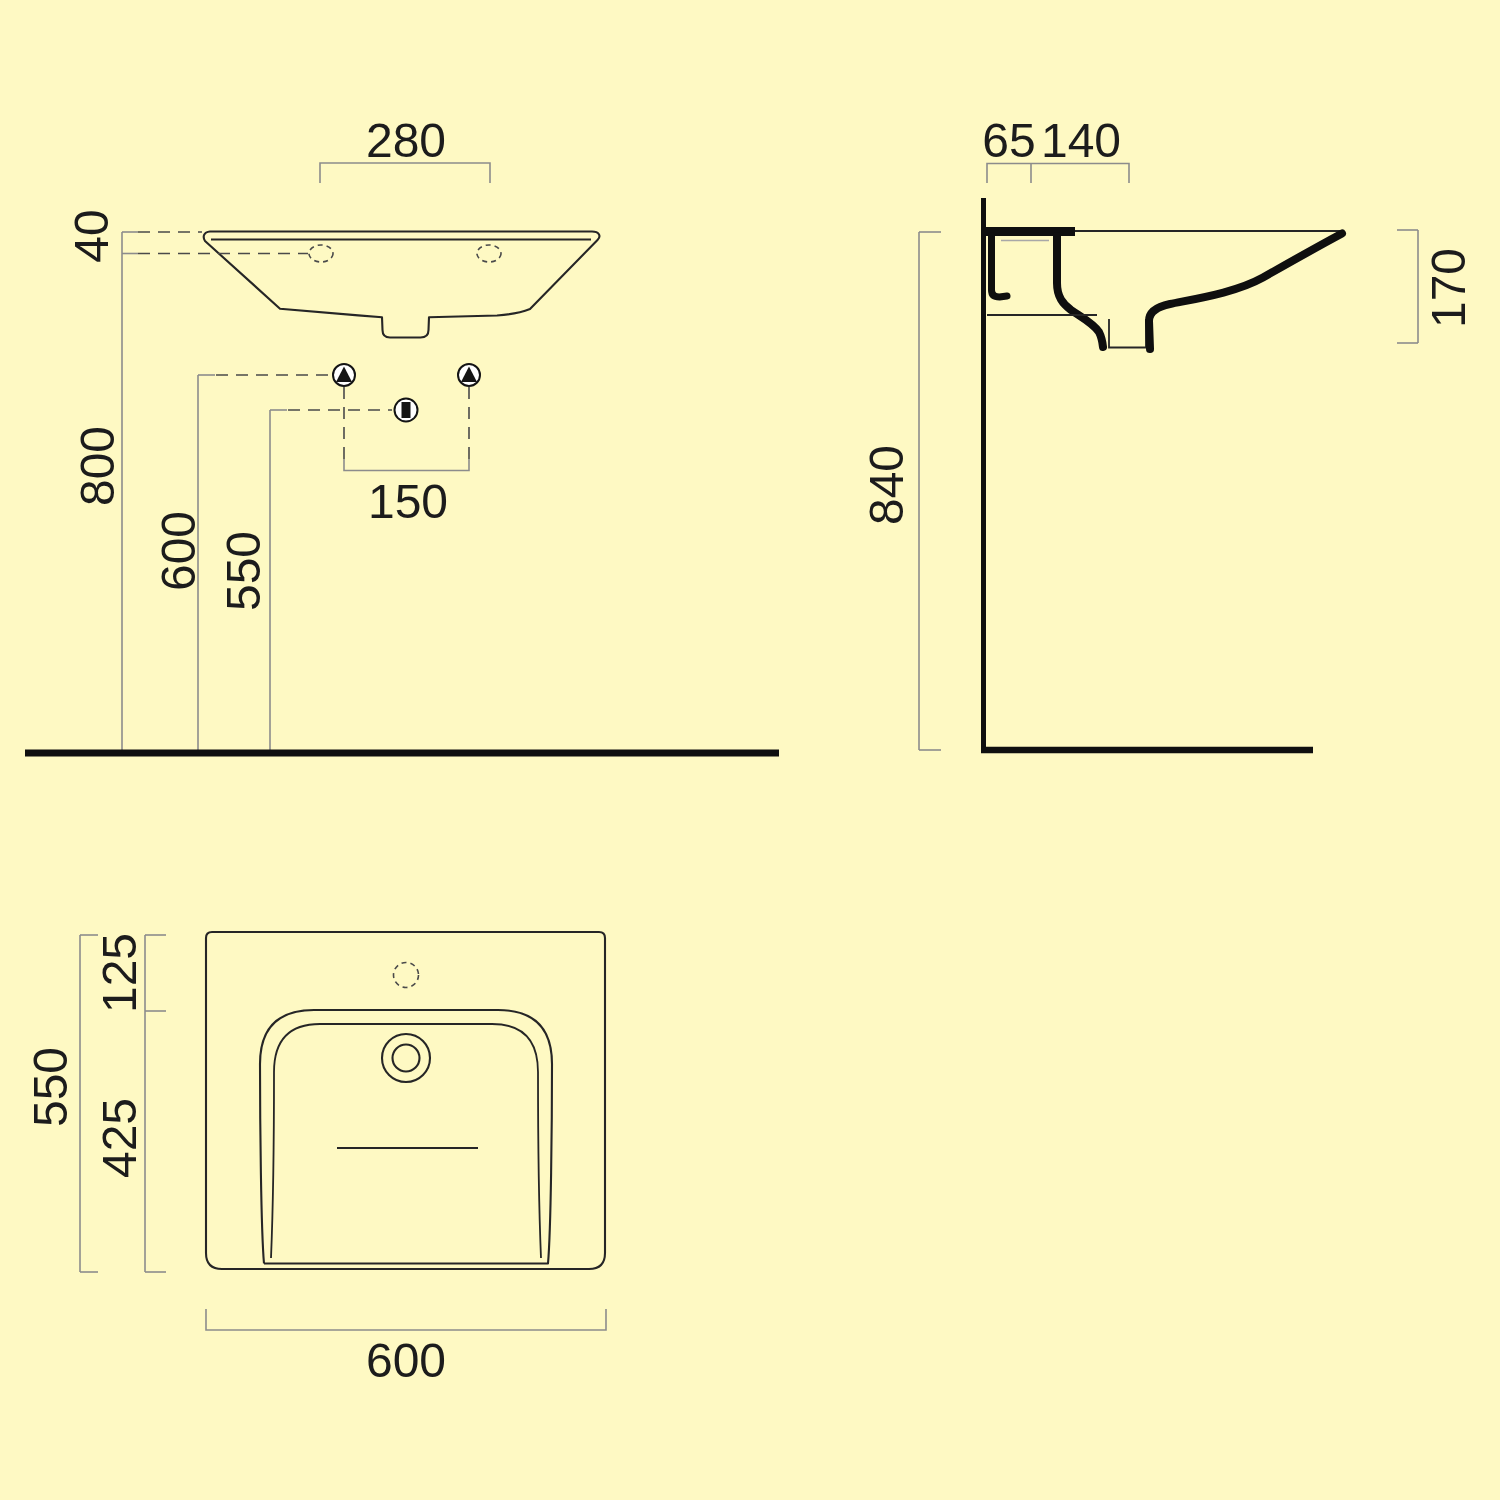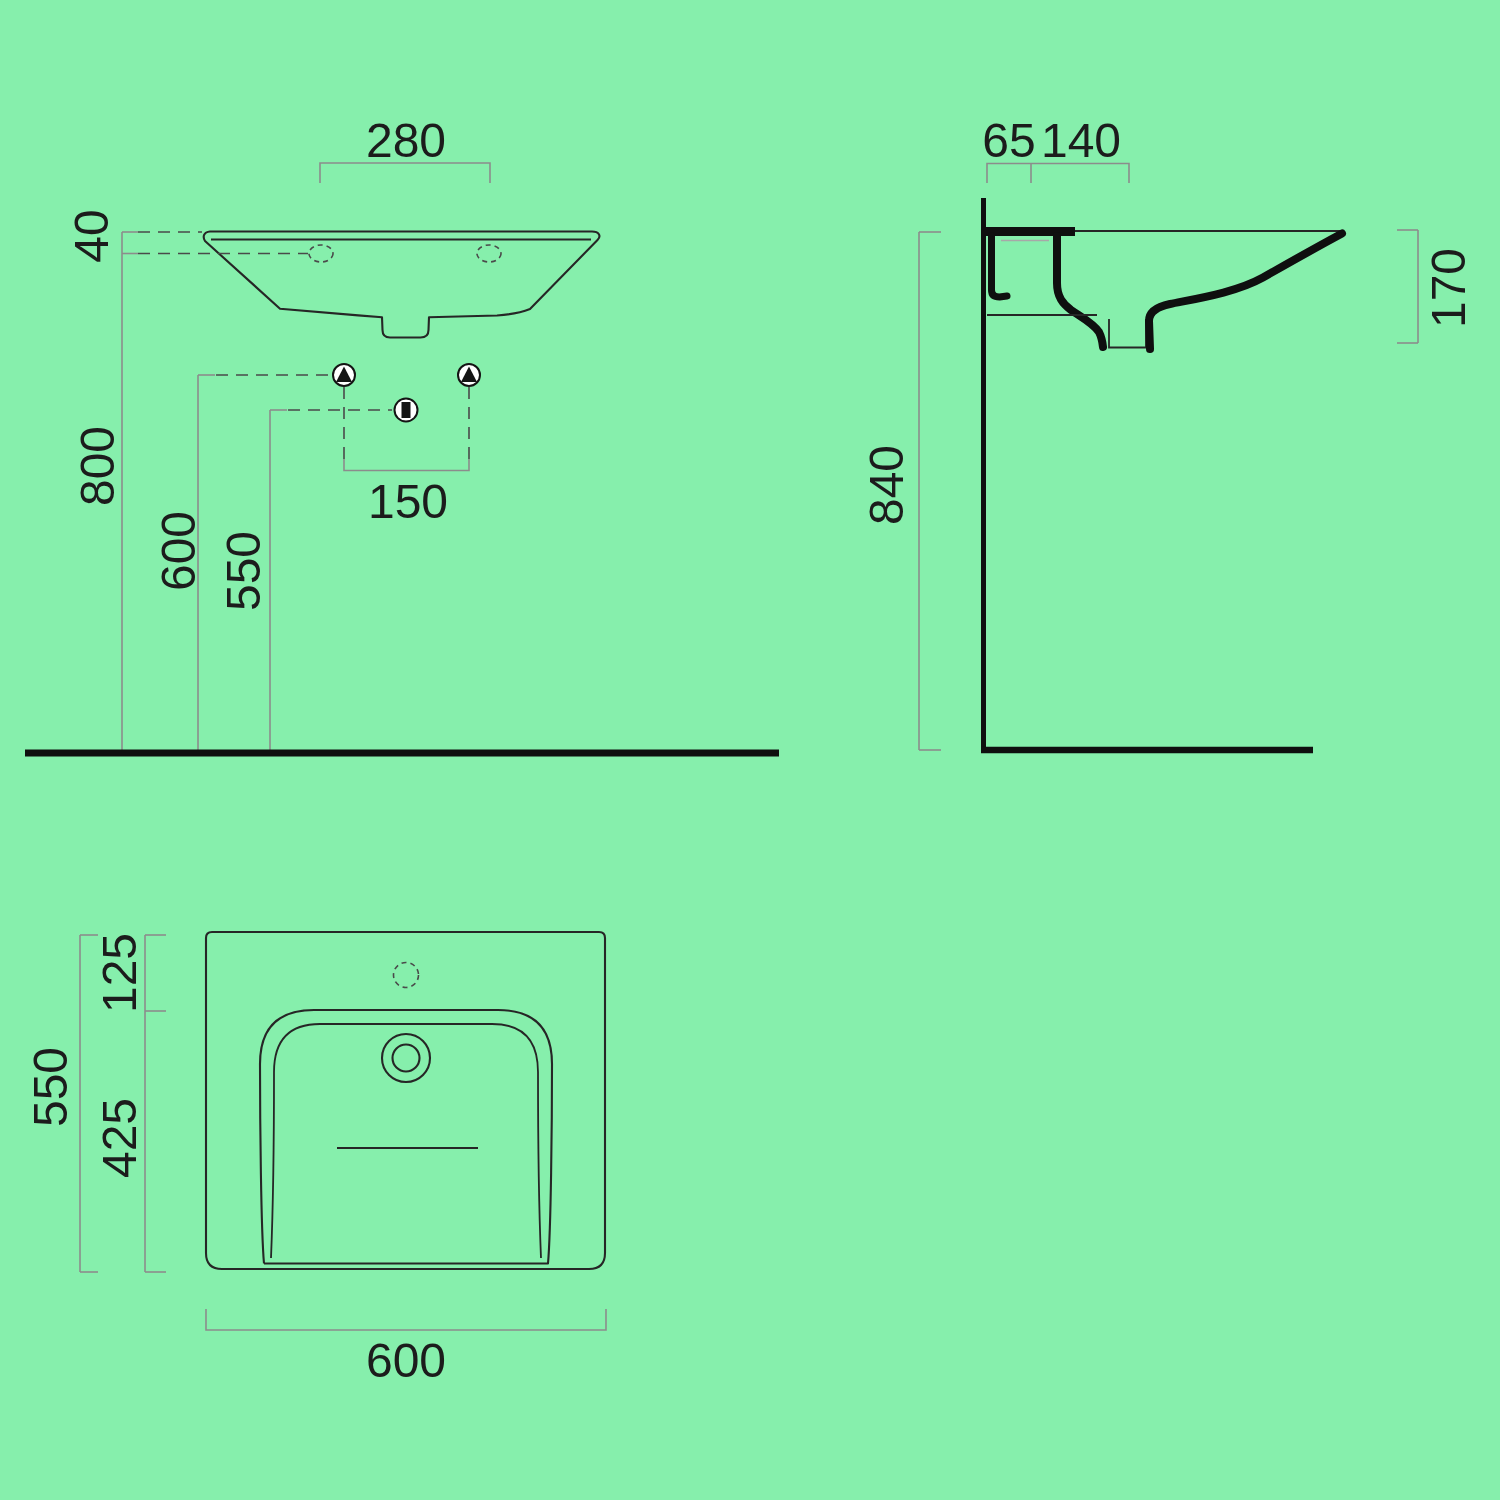--- a/index.html
+++ b/index.html
@@ -1,16 +1,16 @@
 <!DOCTYPE html>
 <html><head>
 <meta charset="utf-8">
 <style>
   html,body{margin:0;padding:0;background:#ffffff;}
-  .page{width:1500px;height:1500px;position:relative;background:#86efac;overflow:hidden;}
+  .page{width:1500px;height:1500px;position:relative;background:#fef9c3;overflow:hidden;}
   svg{display:block;}
   text{font-family:"Liberation Sans","DejaVu Sans",sans-serif;font-size:48px;fill:#1c1c1c;}
   .outline{stroke:#262626;stroke-width:2.1;fill:none;stroke-linejoin:round;}
   .outline-thin{stroke:#262626;stroke-width:1.8;fill:none;}
   .thick{stroke:#0f0f0f;fill:none;}
   .dim{stroke:#8c8c8c;stroke-width:1.6;fill:none;}
   .dash{stroke:#4a4a4a;stroke-width:1.6;fill:none;stroke-dasharray:12 8;}
   .dashsmall{stroke:#4a4a4a;stroke-width:1.6;fill:none;stroke-dasharray:5 4;}
   .symcircle{stroke:#141414;stroke-width:2;fill:#ffffff;}
   .symfill{fill:#141414;stroke:none;}

